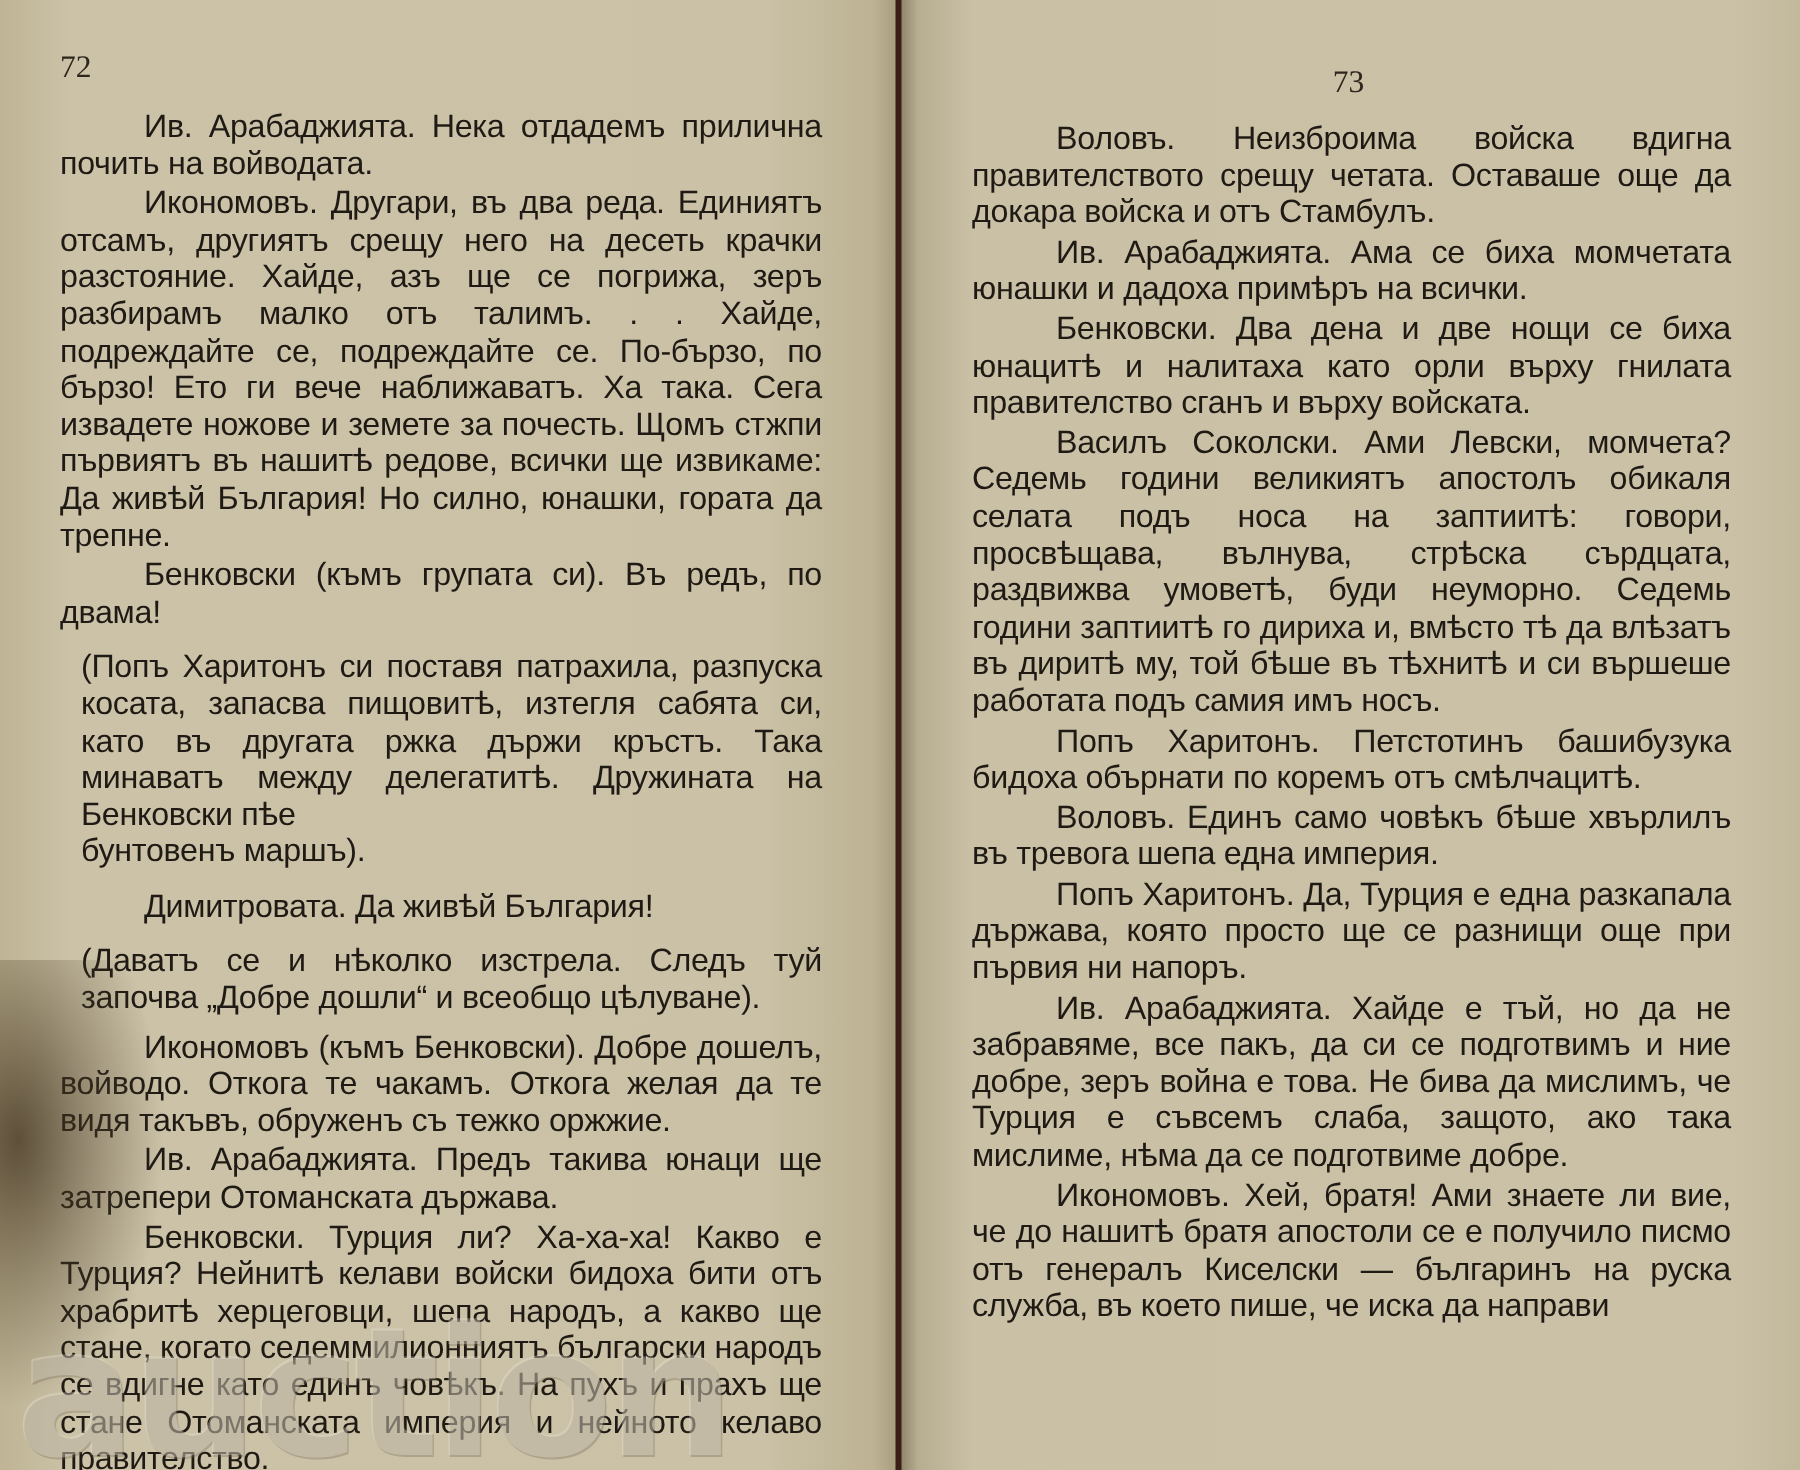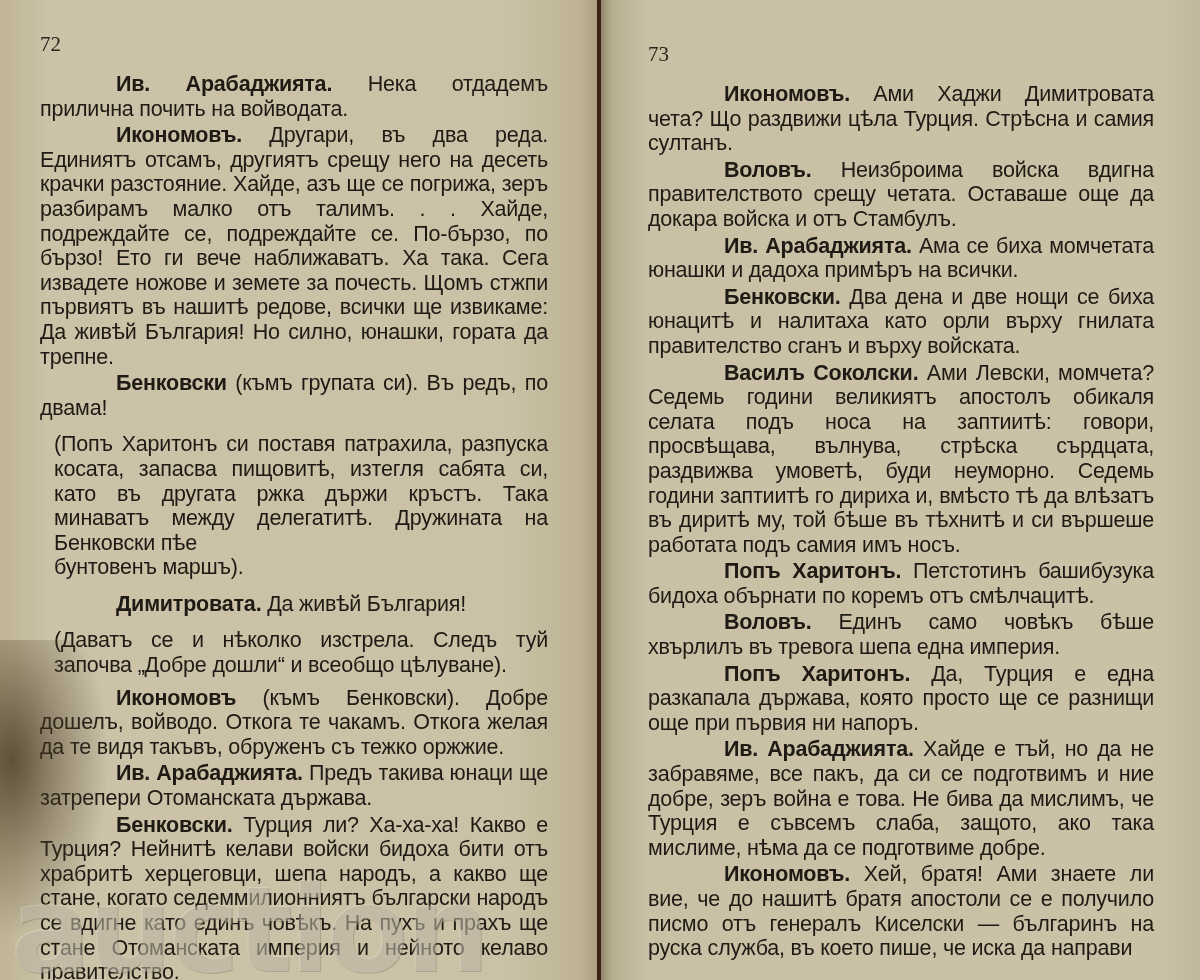--- a/index.html
+++ b/index.html
@@ -28,35 +28,35 @@
     padding: 38px 46px 0 48px;
     background: linear-gradient(90deg, #8e836a 0%, #b7ad90 2%, #c9c0a6 8%, #cac1a7 92%, #c2b99d 100%);
   }
   .gutter {
     position: absolute; left: 597px; top: 0; width: 4px; height: 980px;
     background: #3a1f16;
   }
   .page-number {
     font-size: 21px; color: #2d261d; height: 32px; line-height: 32px;
   }
-  .page.right .page-number { text-align: left; padding-right: 4px; }
+  .page.right .page-number { text-align: center; padding-right: 4px; }
   .text {
     margin-top: 10px;
     font-size: 21.5px; line-height: 24.6px;
     text-align: justify;
     font-family: "Liberation Sans Narrow", "Liberation Sans", "DejaVu Sans Condensed", sans-serif;
     font-stretch: condensed;
     letter-spacing: -0.2px;
   }
   .text p { margin: 0; }
   .text p.speech { text-indent: 56px; margin-top: 2px; }
   .text p.stage { text-indent: 0; padding-left: 14px; margin-top: 12px; }
   .text p.stage.spaced { margin-bottom: 8px; }
   .text p.gap { margin-top: 12px; }
-  .speaker { font-weight: bold; margin-left: 20px; }
+  .speaker { font-weight: normal; }
   .center-tail { display: block; text-align: left; }
   .shadow-blot {
     position: absolute; left: -30px; top: 640px; width: 140px; height: 300px;
     background: radial-gradient(ellipse at 30% 40%, rgba(60,45,25,0.75) 0%, rgba(80,65,40,0.35) 40%, rgba(120,105,80,0) 70%);
     pointer-events: none;
   }
   .watermark {
     position: absolute; left: 10px; top: 880px;
     font-family: "DejaVu Sans", sans-serif; font-weight: bold;
     font-size: 120px; line-height: 100px; letter-spacing: -4px;
@@ -102,23 +102,20 @@
         <span class="speaker">Бенковски.</span><span> Турция ли? Ха-ха-ха! Какво е Турция? Нейнитѣ келави войски бидоха бити отъ храбритѣ херцеговци, шепа народъ, а какво ще стане, когато седеммилионниятъ български народъ се вдигне като единъ човѣкъ. На пухъ и прахъ ще стане Отоманската империя и нейното келаво правителство.</span>
       </p>
     </div>
     <div class="shadow-blot"></div>
     <div class="watermark">auction</div>
   </div>
 
   <div class="page right">
     <div class="page-number">73</div>
     <div class="text">
-      <p class="speech gap">
-        <span class="speaker">Икономовъ.</span><span> Ами Хаджи Димитровата чета? Що раздвижи цѣла Турция. Стрѣсна и самия султанъ.</span>
-      </p>
       <p class="speech">
         <span class="speaker">Воловъ.</span><span> Неизброима войска вдигна правителството срещу четата. Оставаше още да докара войска и отъ Стамбулъ.</span>
       </p>
       <p class="speech">
         <span class="speaker">Ив. Арабаджията.</span><span> Ама се биха момчетата юнашки и дадоха примѣръ на всички.</span>
       </p>
       <p class="speech">
         <span class="speaker">Бенковски.</span><span> Два дена и две нощи се биха юнацитѣ и налитаха като орли върху гнилата правителство сганъ и върху войската.</span>
       </p>
       <p class="speech">

